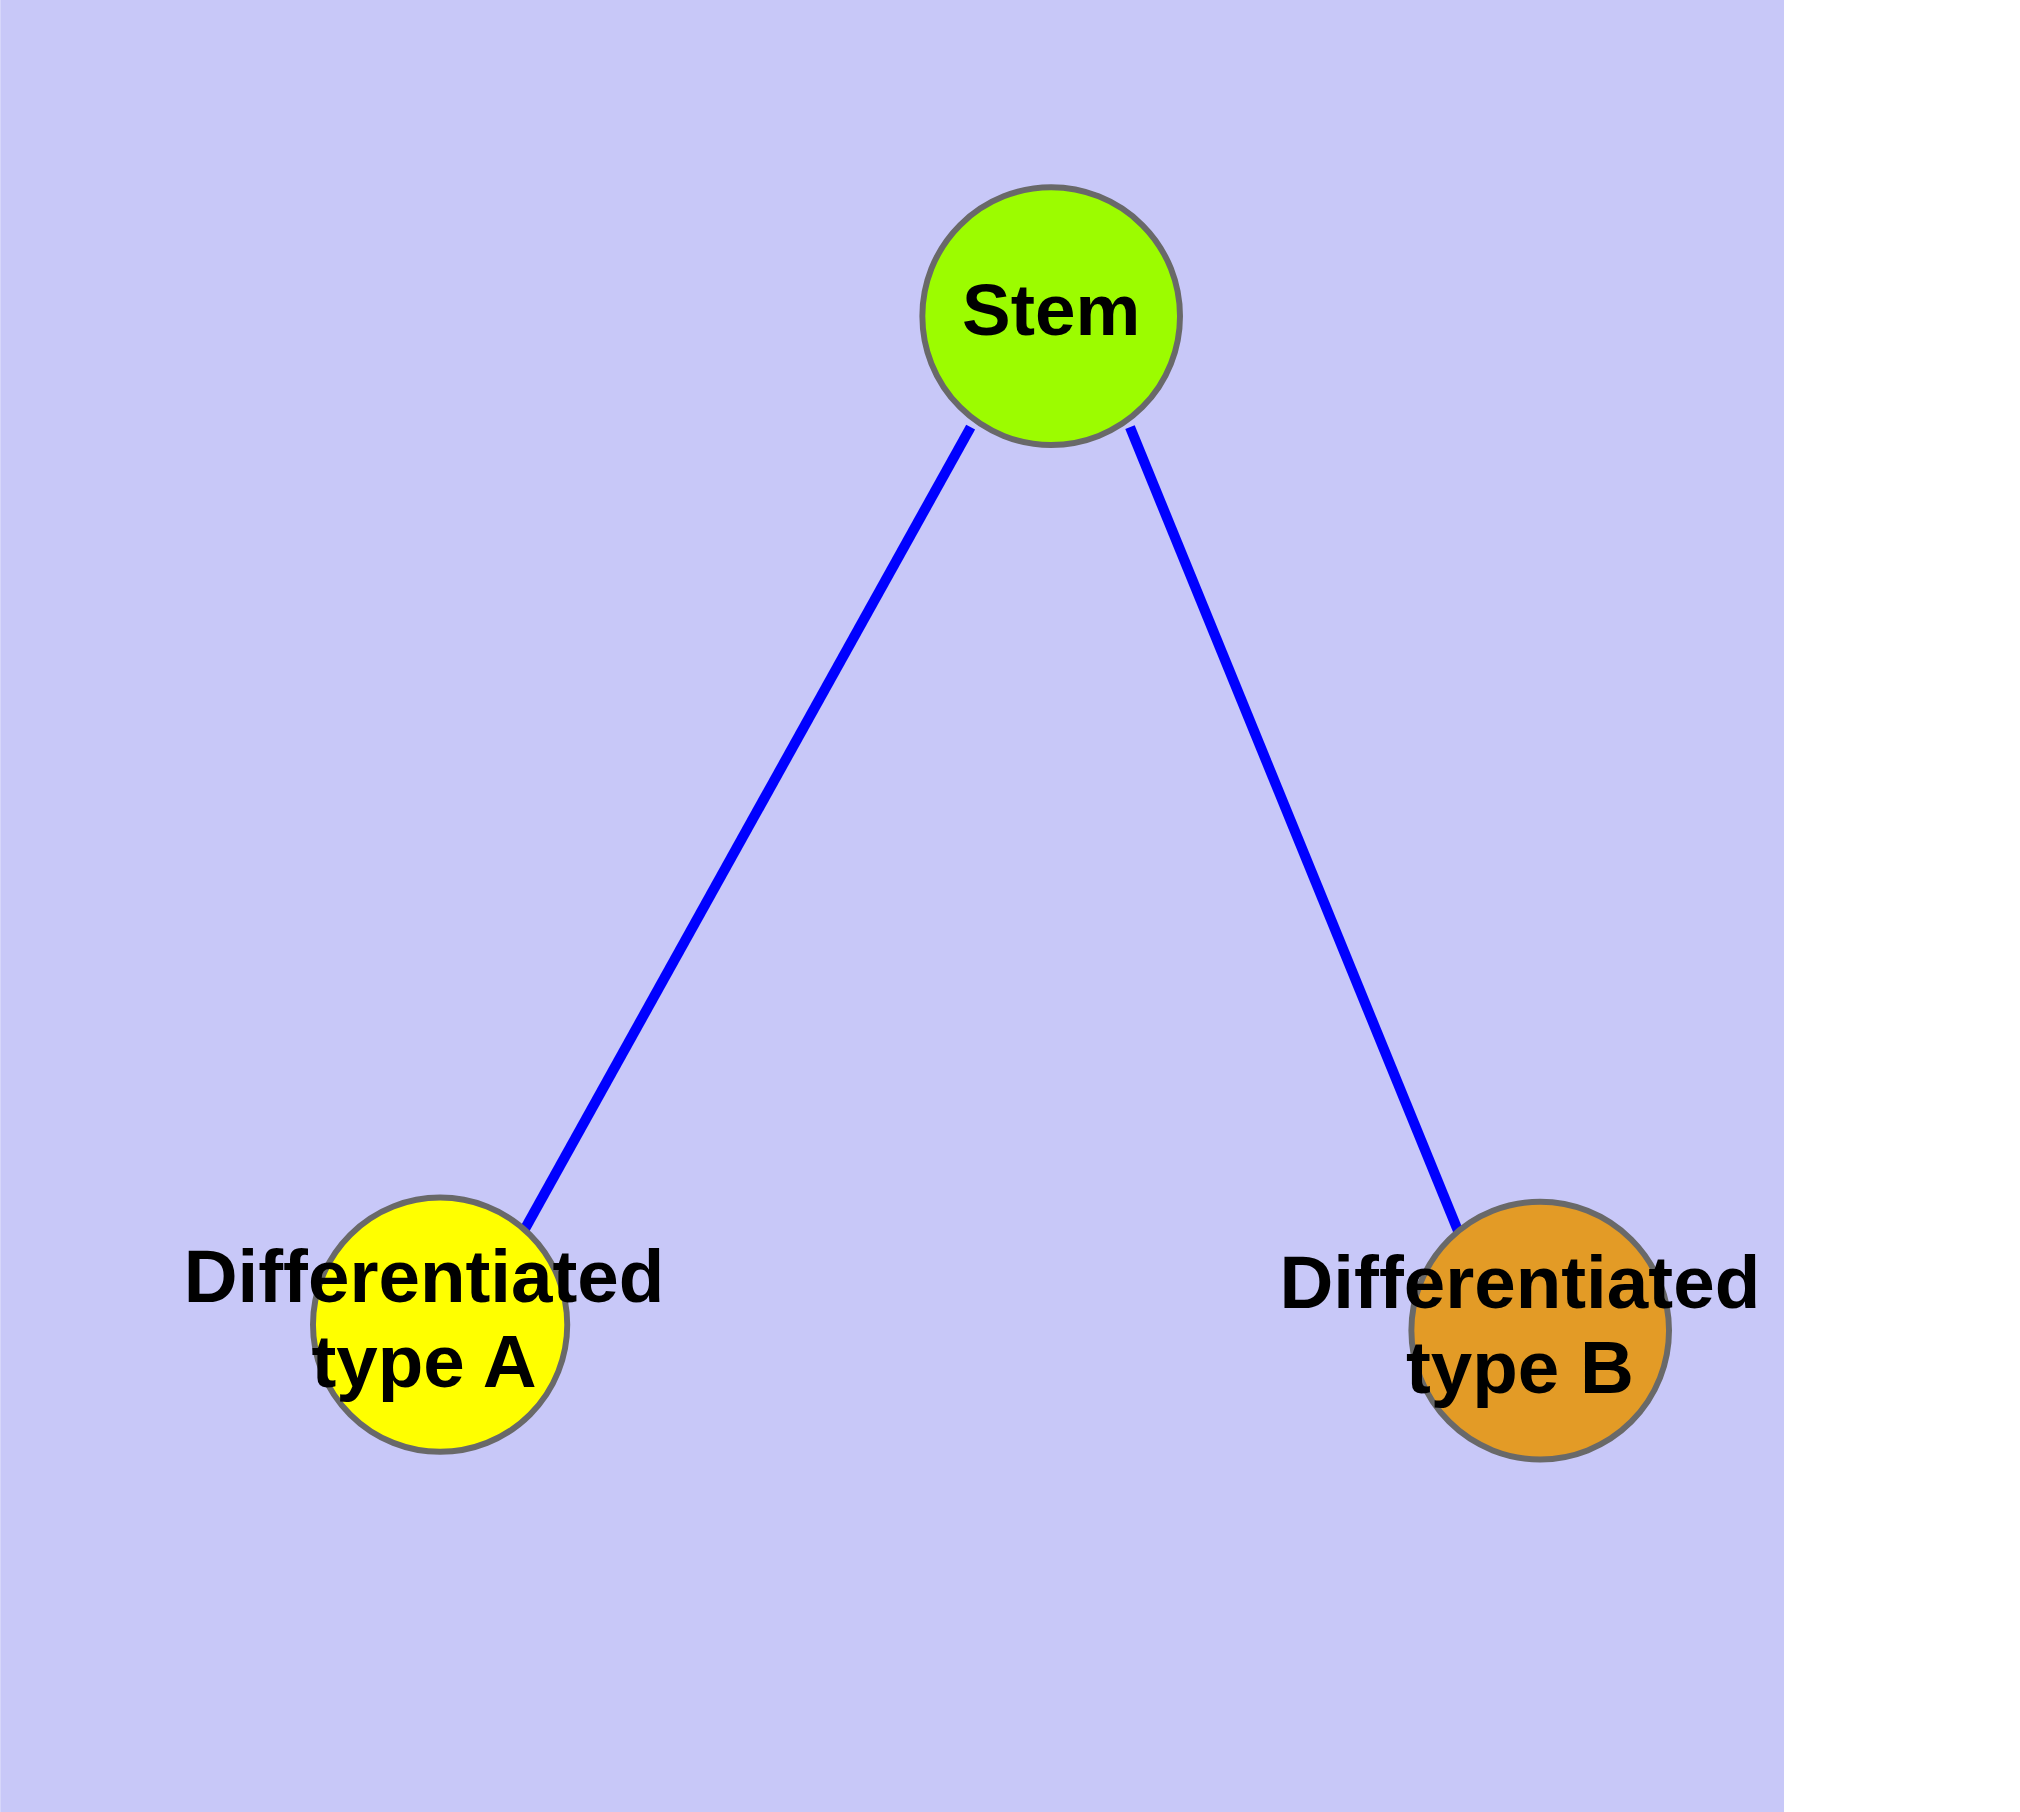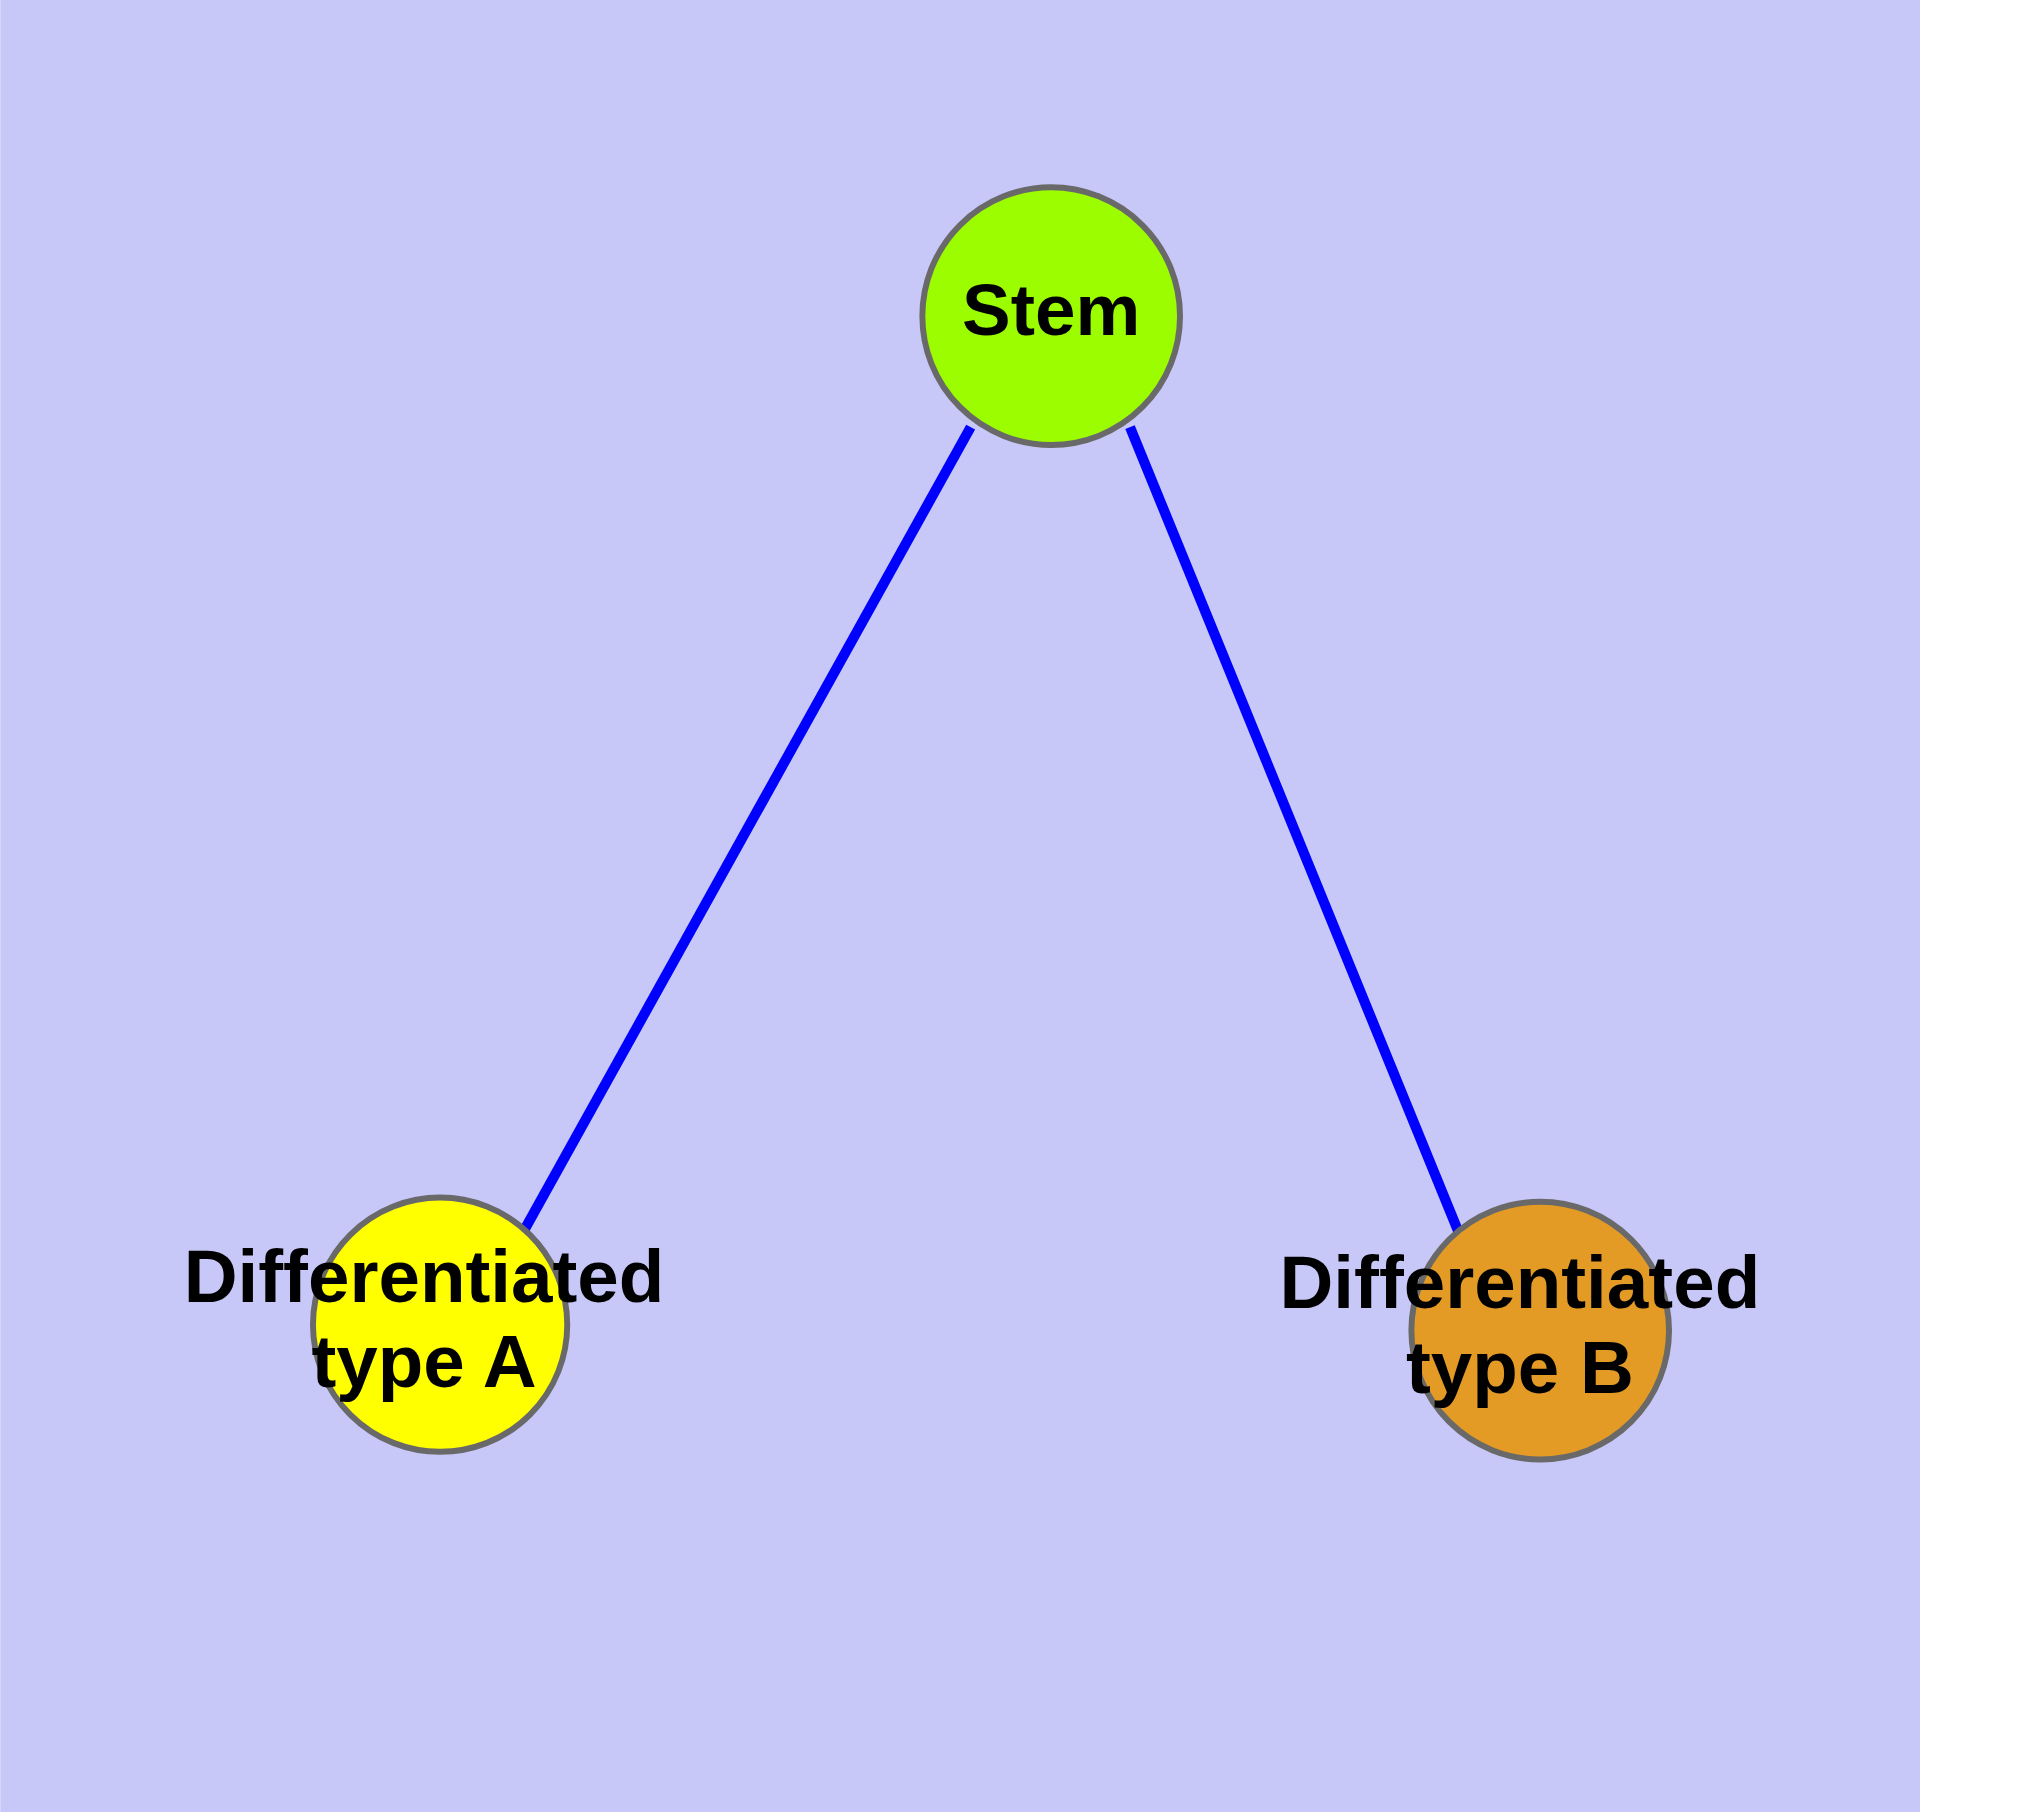--- a/index.html
+++ b/index.html
@@ -3,21 +3,21 @@
 <meta charset="utf-8">
 <title>Cell Differentiation Graph</title>
 <style>
   html, body {
     margin: 0;
     padding: 0;
     background: #ffffff;
   }
   #canvas-root {
     position: relative;
-    width: 1920px;
+    width: 1784px;
     height: 1812px;
     overflow: hidden;
     font-family: "Liberation Sans", "DejaVu Sans", sans-serif;
   }
   #graph-svg {
     position: absolute;
     top: 0;
     left: 0;
     width: 2021px;
     height: 1812px;

